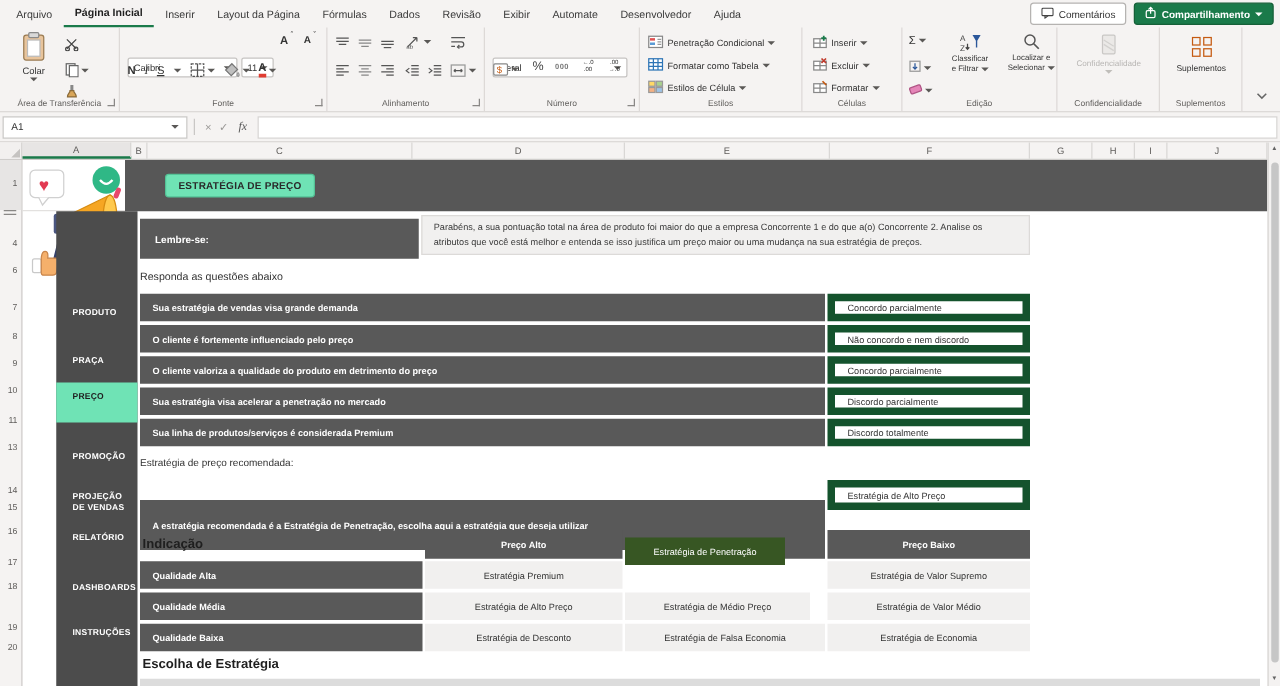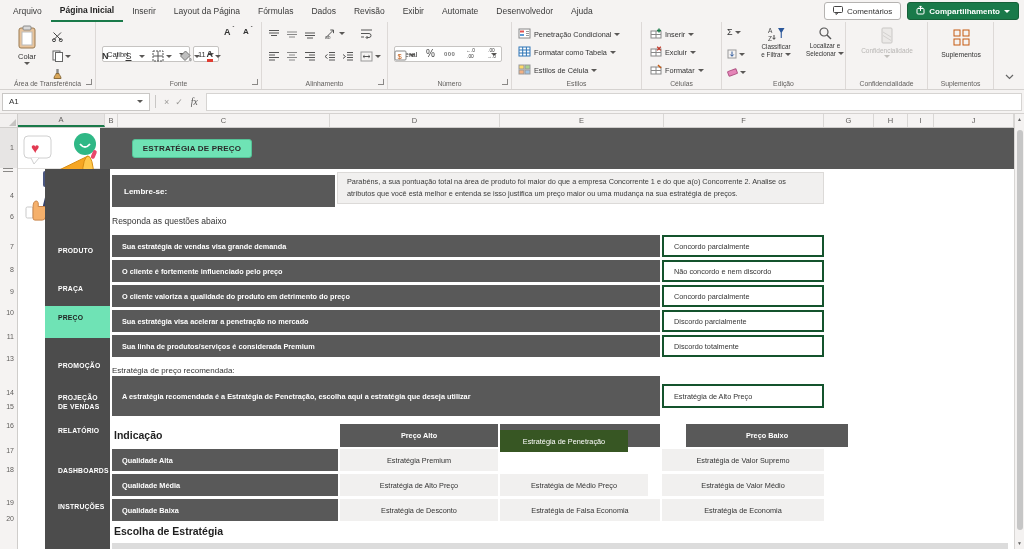--- a/index.html
+++ b/index.html
@@ -61,21 +61,21 @@
   .sidebar{position:absolute;left:45px;top:41px;width:65px;height:380px;background:#4c4c4c;}
   .snav{position:absolute;left:13px;color:#fff;font-size:6.8px;font-weight:bold;letter-spacing:.2px;line-height:1.35;}
   .activebar{position:absolute;left:0;top:137px;width:65px;height:32px;background:#6FE3B5;}
   .snav.on{color:#1f1f1f;}
   .rlabel{position:absolute;left:112px;width:223px;height:32px;background:#595959;color:#fff;font-size:8px;font-weight:bold;display:flex;align-items:center;padding-left:12px;}
   .rtext{position:absolute;left:337px;width:487px;background:#f1f0ef;border:1px solid #dcdad8;font-size:7.3px;color:#3a3a3a;padding:3px 9px;line-height:1.62;}
   .h1{position:absolute;font-size:8.5px;color:#333;}
   .h2{position:absolute;font-size:8px;color:#333;}
   .bigh{position:absolute;font-size:10.5px;font-weight:bold;color:#1f1f1f;}
   .qbar{position:absolute;left:112px;width:548px;height:22px;background:#595959;color:#fff;font-size:7.3px;font-weight:bold;display:flex;align-items:center;padding-left:10px;}
-  .abox{position:absolute;left:662px;width:162px;height:22px;background:#fff;border:2px solid #14532d;color:#333;font-size:7.3px;display:flex;align-items:center;padding-left:10px;}
+  .abox{position:absolute;left:662px;width:162px;height:22px;background:#fff;border:6px solid #14532d;color:#333;font-size:7.3px;display:flex;align-items:center;padding-left:10px;}
   .mhead{position:absolute;height:23px;background:#595959;color:#fff;font-size:7.3px;font-weight:bold;display:flex;align-items:center;justify-content:center;}
   .mlabel{position:absolute;left:112px;width:226px;height:22px;background:#595959;color:#fff;font-size:7.3px;font-weight:bold;display:flex;align-items:center;padding-left:10px;}
   .mcell{position:absolute;height:22px;background:#f1f0ef;color:#333;font-size:7.3px;display:flex;align-items:center;justify-content:center;}
   .mcell.sel{background:#375623;color:#fff;}
   .bottombar{position:absolute;left:112px;top:415px;width:896px;height:6px;background:#dcdcdc;}
 
   
   .vscroll{position:absolute;top:114px;right:0;width:10px;height:435px;background:#f4f2f1;border-left:1px solid #d8d6d4;}
   .varrow{position:absolute;left:0;width:9px;text-align:center;font-size:5px;color:#636363;line-height:1;}
   .vthumb{position:absolute;left:1.5px;top:16px;width:6px;height:400px;background:#c6c6c6;border-radius:3px;}
@@ -540,27 +540,27 @@
     <div class="qbar" style="top:132px">O cliente é fortemente influenciado pelo preço</div>
     <div class="abox" style="top:132px">Não concordo e nem discordo</div>
     <div class="qbar" style="top:157px">O cliente valoriza a qualidade do produto em detrimento do preço</div>
     <div class="abox" style="top:157px">Concordo parcialmente</div>
     <div class="qbar" style="top:182px">Sua estratégia visa acelerar a penetração no mercado</div>
     <div class="abox" style="top:182px">Discordo parcialmente</div>
     <div class="qbar" style="top:207px">Sua linha de produtos/serviços é considerada Premium</div>
     <div class="abox" style="top:207px">Discordo totalmente</div>
 
     <div class="h2" style="left:112px;top:238px">Estratégia de preço recomendada:</div>
-    <div class="qbar" style="top:248px;height:40px">A estratégia recomendada é a Estratégia de Penetração, escolha aqui a estratégia que deseja utilizar</div>
+    <div class="qbar" style="top:272px;height:40px">A estratégia recomendada é a Estratégia de Penetração, escolha aqui a estratégia que deseja utilizar</div>
     <div class="abox" style="top:256px;height:24px">Estratégia de Alto Preço</div>
 
     <div class="bigh" style="left:114px;top:301px">Indicação</div>
     <div class="mhead" style="left:340px;top:296px;width:158px">Preço Alto</div>
     <div class="mhead" style="left:500px;top:296px;width:160px">Preço Médio</div>
-    <div class="mhead" style="left:686px;top:296px;width:162px">Preço Baixo</div>
+    <div class="mhead" style="left:662px;top:296px;width:162px">Preço Baixo</div>
 
     <div class="mlabel" style="top:321px">Qualidade Alta</div>
     <div class="mcell" style="left:340px;top:321px;width:158px">Estratégia Premium</div>
     <div class="mcell sel" style="left:500px;top:302px;width:128px">Estratégia de Penetração</div>
     <div class="mcell" style="left:662px;top:321px;width:162px">Estratégia de Valor Supremo</div>
 
     <div class="mlabel" style="top:346px">Qualidade Média</div>
     <div class="mcell" style="left:340px;top:346px;width:158px">Estratégia de Alto Preço</div>
     <div class="mcell" style="left:500px;top:346px;width:148px">Estratégia de Médio Preço</div>
     <div class="mcell" style="left:662px;top:346px;width:162px">Estratégia de Valor Médio</div>

